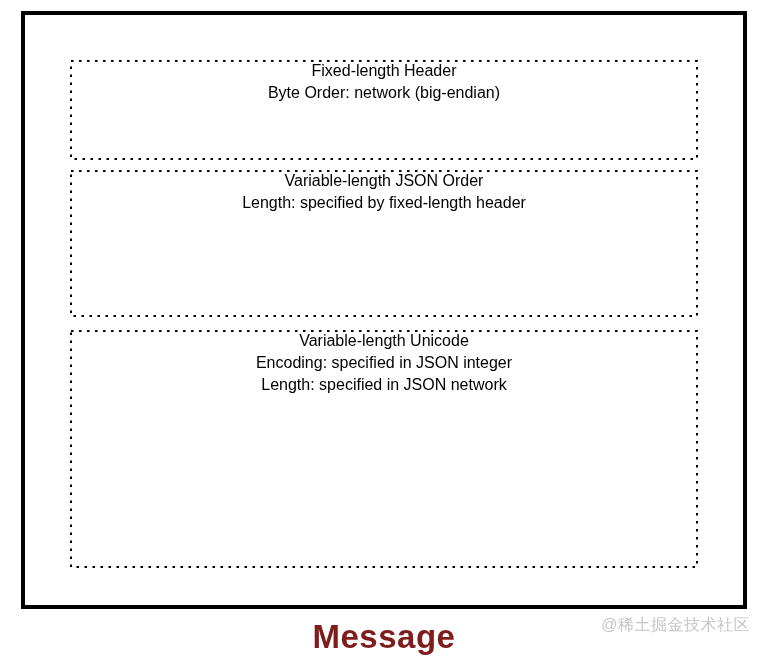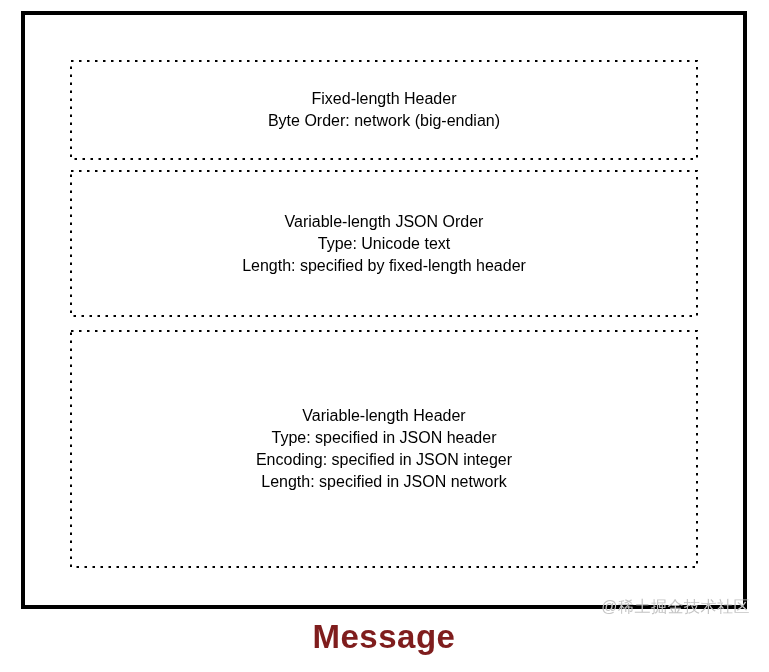--- a/index.html
+++ b/index.html
@@ -25,21 +25,20 @@
     box-sizing: border-box;
     background: #ffffff;
   }
   .segment {
     position: absolute;
     left: 70px;
     width: 628px;
     box-sizing: border-box;
     display: flex;
     flex-direction: column;
-    justify-content: center;
     align-items: center;
     text-align: center;
   }
   .segment .border-svg {
     position: absolute;
     left: 0;
     top: 0;
     pointer-events: none;
   }
   .segment-fixed   { top: 60px;  height: 100px; }
@@ -58,21 +57,21 @@
     width: 726px;
     text-align: center;
     font-size: 33px;
     font-weight: bold;
     color: #7f1d1d;
     letter-spacing: 0.5px;
   }
   .watermark {
     position: absolute;
     right: 19px;
-    top: 597px;
+    top: 615px;
     font-size: 16px;
     color: #c5c5c5;
     letter-spacing: 0.5px;
   }
 </style>
 </head>
 <body>
 
 <div class="page">
 
@@ -84,30 +83,28 @@
     </svg>
     <div class="seg-line">Fixed-length Header</div>
     <div class="seg-line">Byte Order: network (big-endian)</div>
   </div>
 
   <div class="segment segment-json">
     <svg class="border-svg" width="628" height="147">
       <rect x="1" y="1" width="626" height="145" fill="none" stroke="#000000" stroke-width="2" stroke-dasharray="2.5 5.5"></rect>
     </svg>
     <div class="seg-line">Variable-length JSON Order</div>
-    <div class="seg-line">Type: Unicode text</div>
     <div class="seg-line">Length: specified by fixed-length header</div>
   </div>
 
   <div class="segment segment-content">
     <svg class="border-svg" width="628" height="238">
       <rect x="1" y="1" width="626" height="236" fill="none" stroke="#000000" stroke-width="2" stroke-dasharray="2.5 5.5"></rect>
     </svg>
-    <div class="seg-line">Variable-length Header</div>
-    <div class="seg-line">Type: specified in JSON header</div>
+    <div class="seg-line">Variable-length Unicode</div>
     <div class="seg-line">Encoding: specified in JSON integer</div>
     <div class="seg-line">Length: specified in JSON network</div>
   </div>
 
   <div class="diagram-title">Message</div>
 
   <div class="watermark">@稀土掘金技术社区</div>
 
 </div>
 

